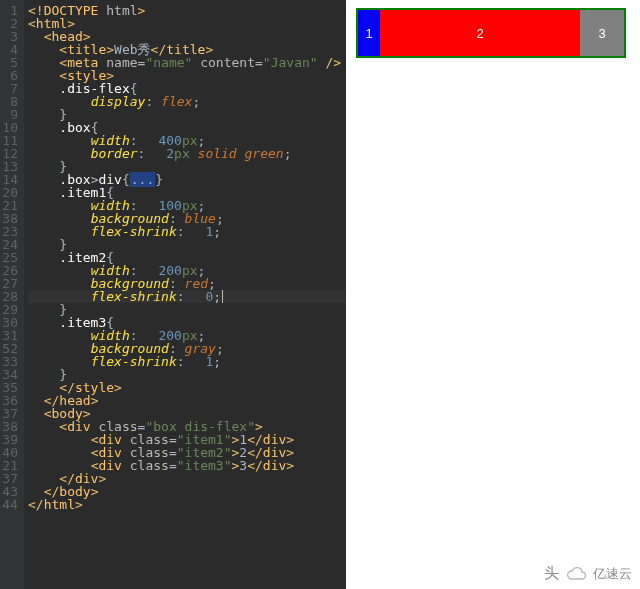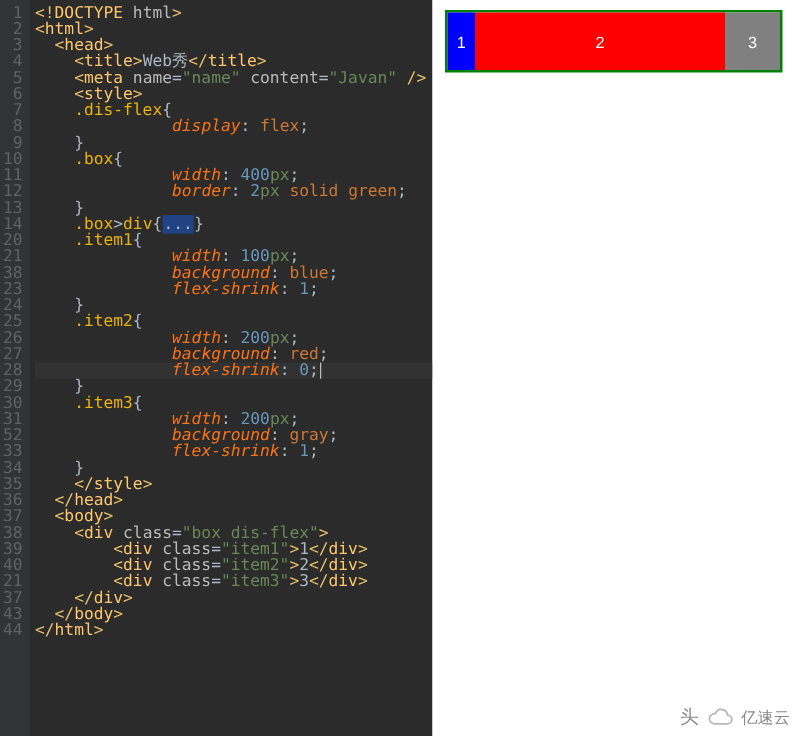--- a/index.html
+++ b/index.html
@@ -42,25 +42,25 @@
     white-space: pre;
     position: relative;
   }
   .ln { height: 13px; display: block; }
   .ln.hl { background: #323232; }
   .tag-b { color: #e8bf6a; }      
   .tag-n { color: #ffc66d; }      
   .attr  { color: #bababa; }      
   .str   { color: #6a8759; }      
   .text  { color: #a9b7c6; }
-  .sel   { color: #eab308; }
-  .prop  { color: #f97316; font-style: italic; margin-left: 47px; }
-  .num   { color: #6897bb; }
+  .sel   { color: #ffffff; }
+  .prop  { color: #fde047; font-style: italic; }
+  .num   { color: #6897bb; margin-left: 13px; }
   .unit  { color: #6a8759; }
-  .kw    { color: #cc7832; }
+  .kw    { color: #cc7832; font-style: italic; }
   .punct { color: #a9b7c6; }
   .hlspan { background: #214283; color: #a9b7c6; padding: 0 1px; }
   .cursor {
     display: inline-block;
     width: 1px; height: 13px;
     background: #bbb;
     vertical-align: top;
     margin-left: 1px;
   }
 

